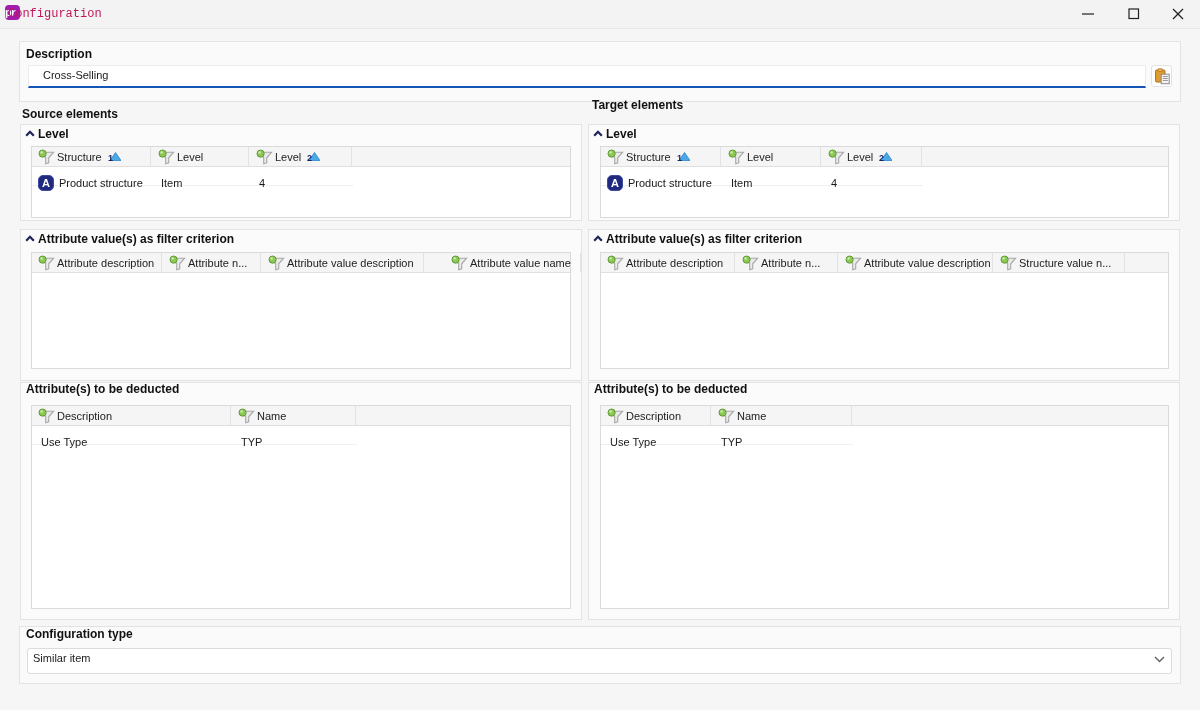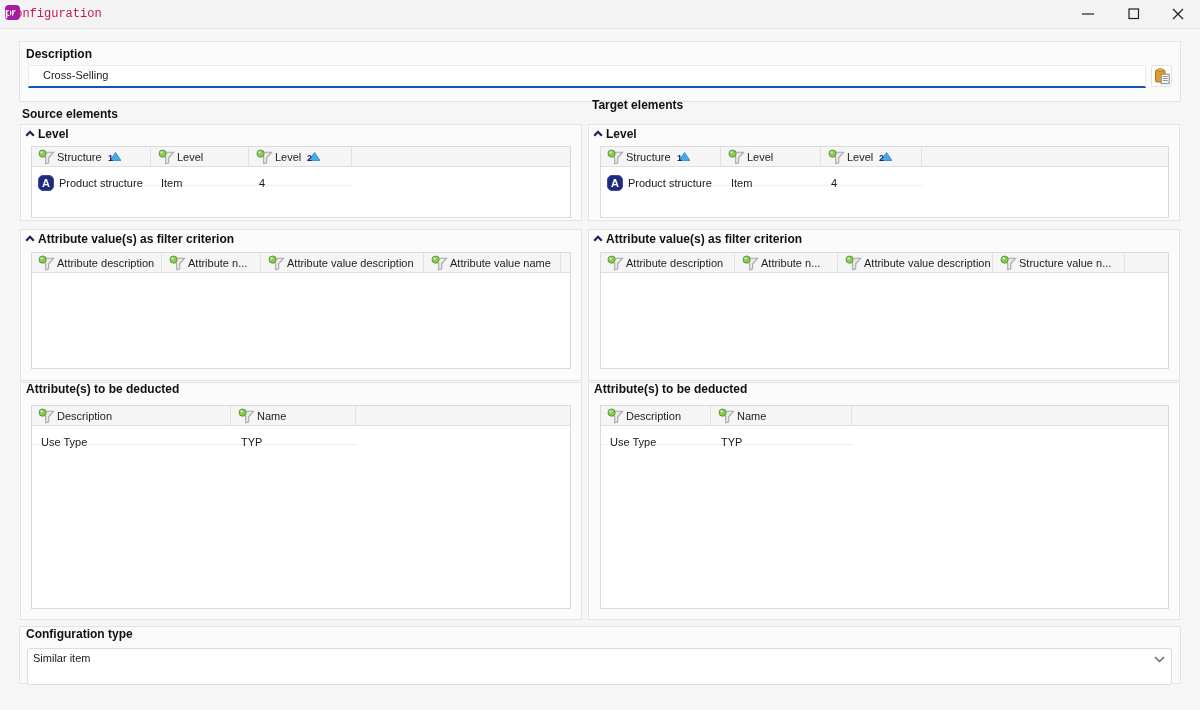--- a/index.html
+++ b/index.html
@@ -191,21 +191,21 @@
         <span class="thl">Attribute n...</span>
       </div>
       <div class="th" style="left:230px;width:162px">
         <svg class="fn" width="17" height="16" viewBox="0 0 17 16">
           <path d="M2.8 3.2 L15.6 3.2 L10.7 8.8 L10.7 13.8 L7.7 14.7 L7.7 8.8 Z" fill="#eaeaea" stroke="#a8a8a8" stroke-width="1.1"></path>
           <circle cx="4.6" cy="4.6" r="3.6" fill="#8bc953" stroke="#5a9330" stroke-width="0.9"></circle>
           <circle cx="3.6" cy="3.4" r="1.2" fill="#d2ecb8"></circle>
         </svg>
         <span class="thl">Attribute value description</span>
       </div>
-      <div class="th" style="left:393px;width:136px">
+      <div class="th" style="left:413px;width:136px">
         <svg class="fn" width="17" height="16" viewBox="0 0 17 16">
           <path d="M2.8 3.2 L15.6 3.2 L10.7 8.8 L10.7 13.8 L7.7 14.7 L7.7 8.8 Z" fill="#eaeaea" stroke="#a8a8a8" stroke-width="1.1"></path>
           <circle cx="4.6" cy="4.6" r="3.6" fill="#8bc953" stroke="#5a9330" stroke-width="0.9"></circle>
           <circle cx="3.6" cy="3.4" r="1.2" fill="#d2ecb8"></circle>
         </svg>
         <span class="thl">Attribute value name</span>
       </div>
     </div>
   </div>
 <div class="tbl" style="left:600px;top:252px;width:569px;height:117px">
@@ -288,14 +288,14 @@
       </div>
     </div>
     <div class="trow" style="top:20px;width:252px">
       <div class="td" style="left:9px"><span>Use Type</span></div>
       <div class="td" style="left:120px"><span>TYP</span></div>
     </div>
   </div>
 <div class="groupbox" style="left:19px;top:626px;width:1162px;height:58px">
     <div class="glabel" style="top:0px">Configuration type</div>
   </div>
-<div class="select" style="left:27px;top:648px;width:1145px;height:37px">Similar item<svg width="11" height="7" viewBox="0 0 11 7" style="position:absolute;right:6px;top:7px">
+<div class="select" style="left:27px;top:648px;width:1145px;height:26px">Similar item<svg width="11" height="7" viewBox="0 0 11 7" style="position:absolute;right:6px;top:7px">
       <polyline points="1,1 5.5,5.5 10,1" fill="none" stroke="#666" stroke-width="1.5"></polyline>
     </svg></div>
 </body></html>

